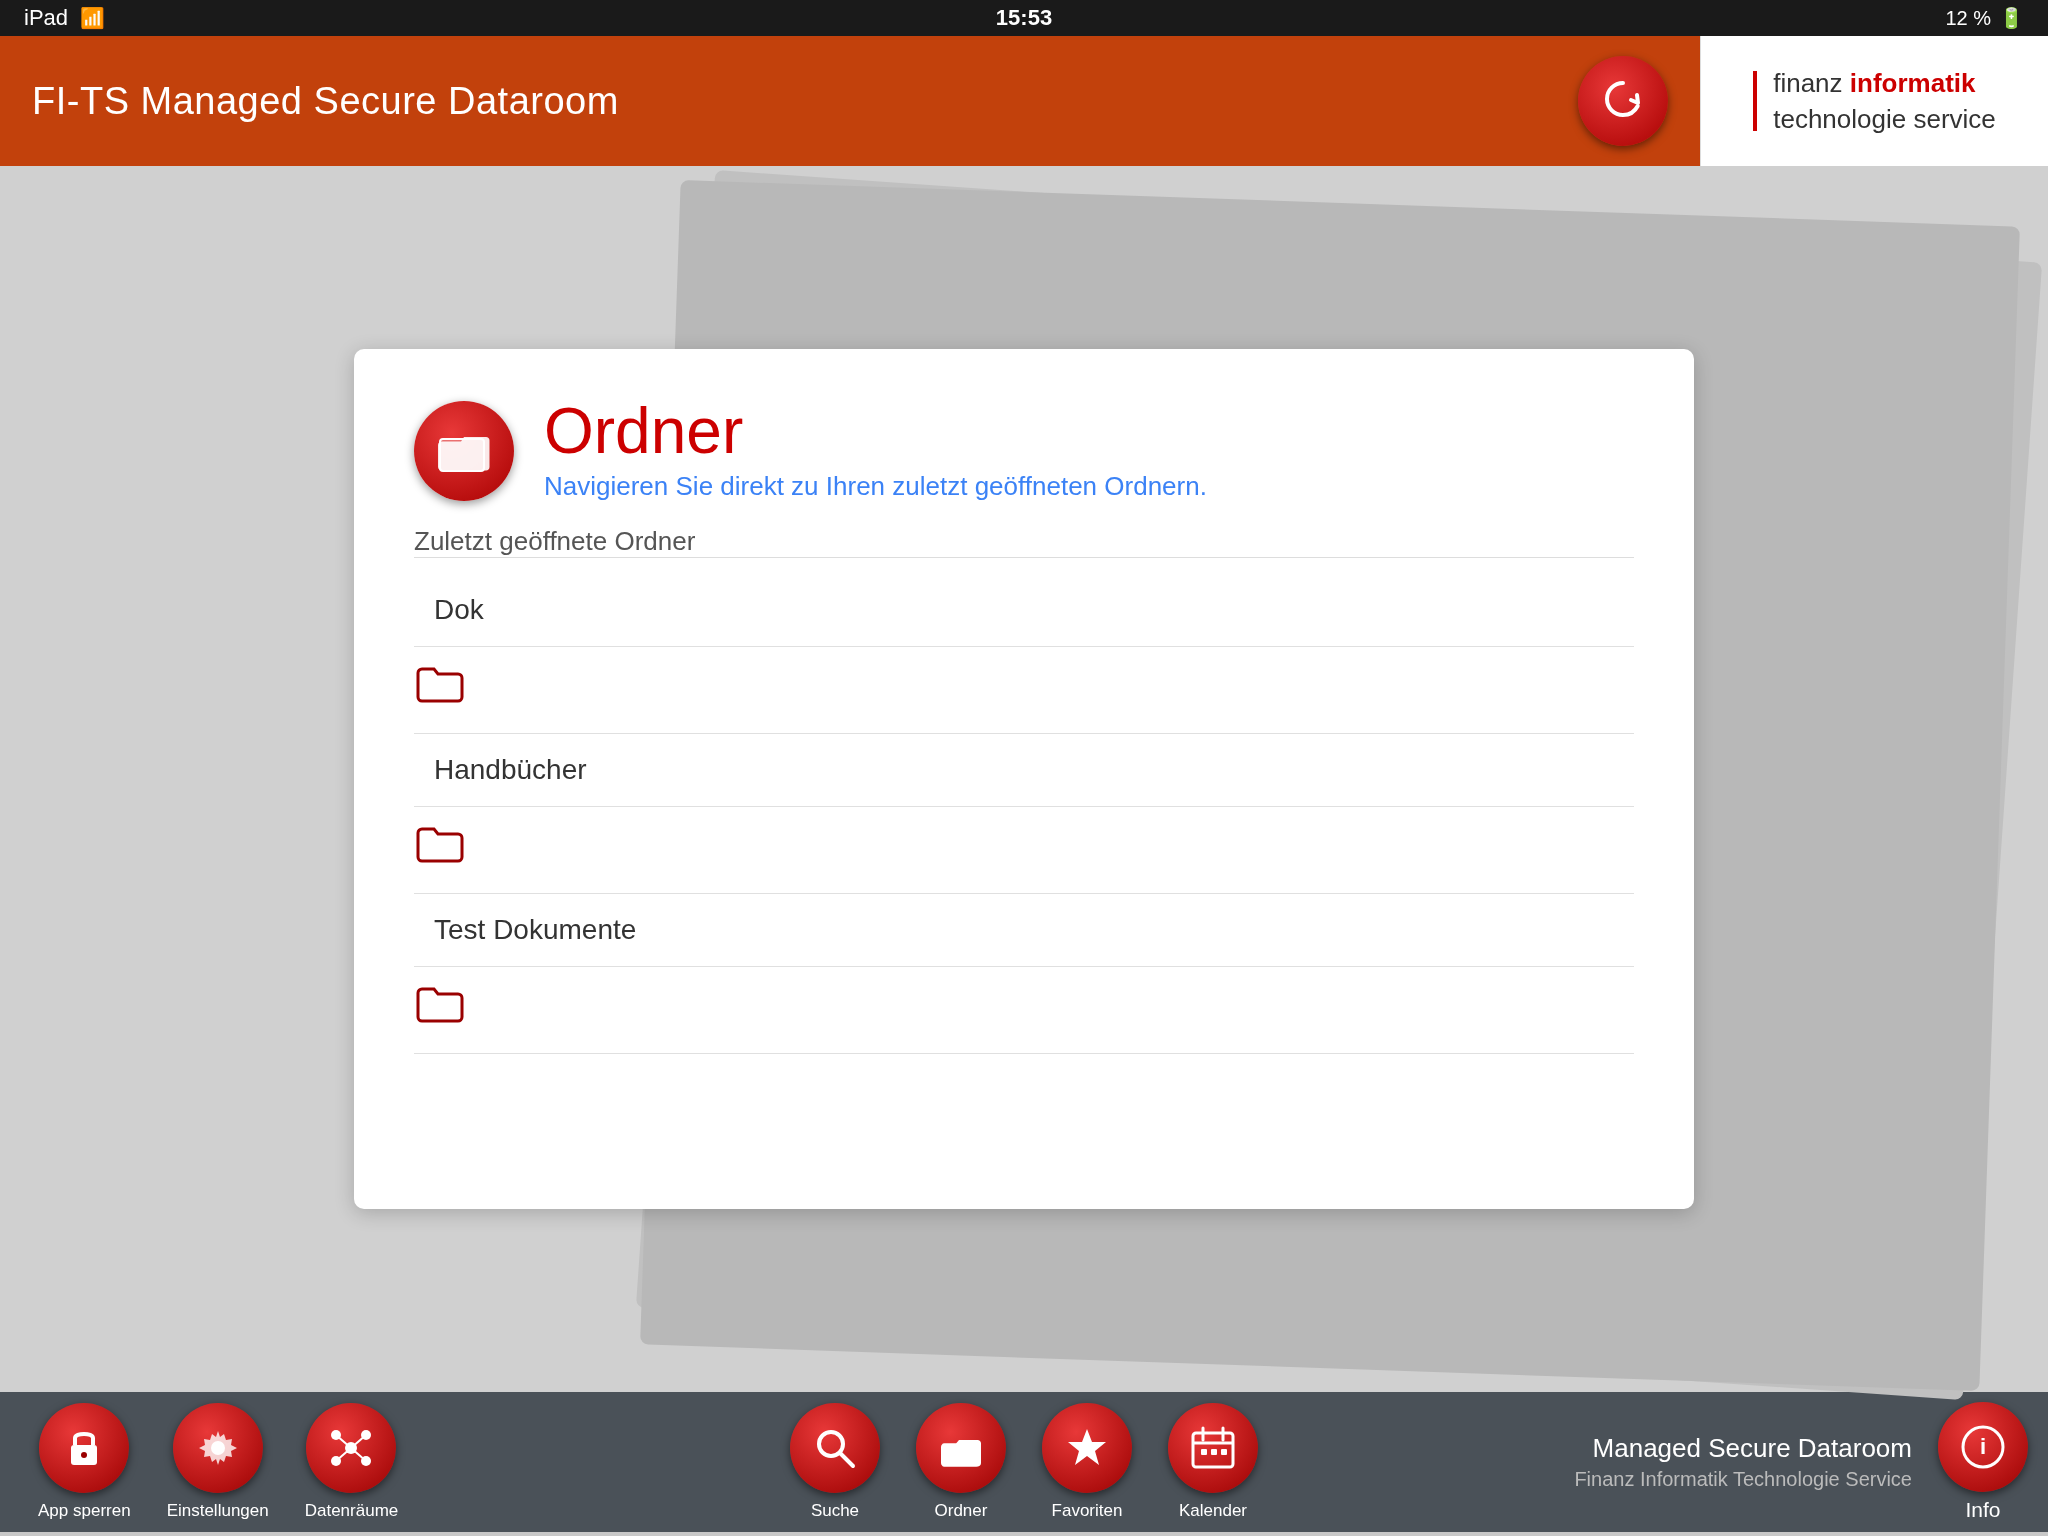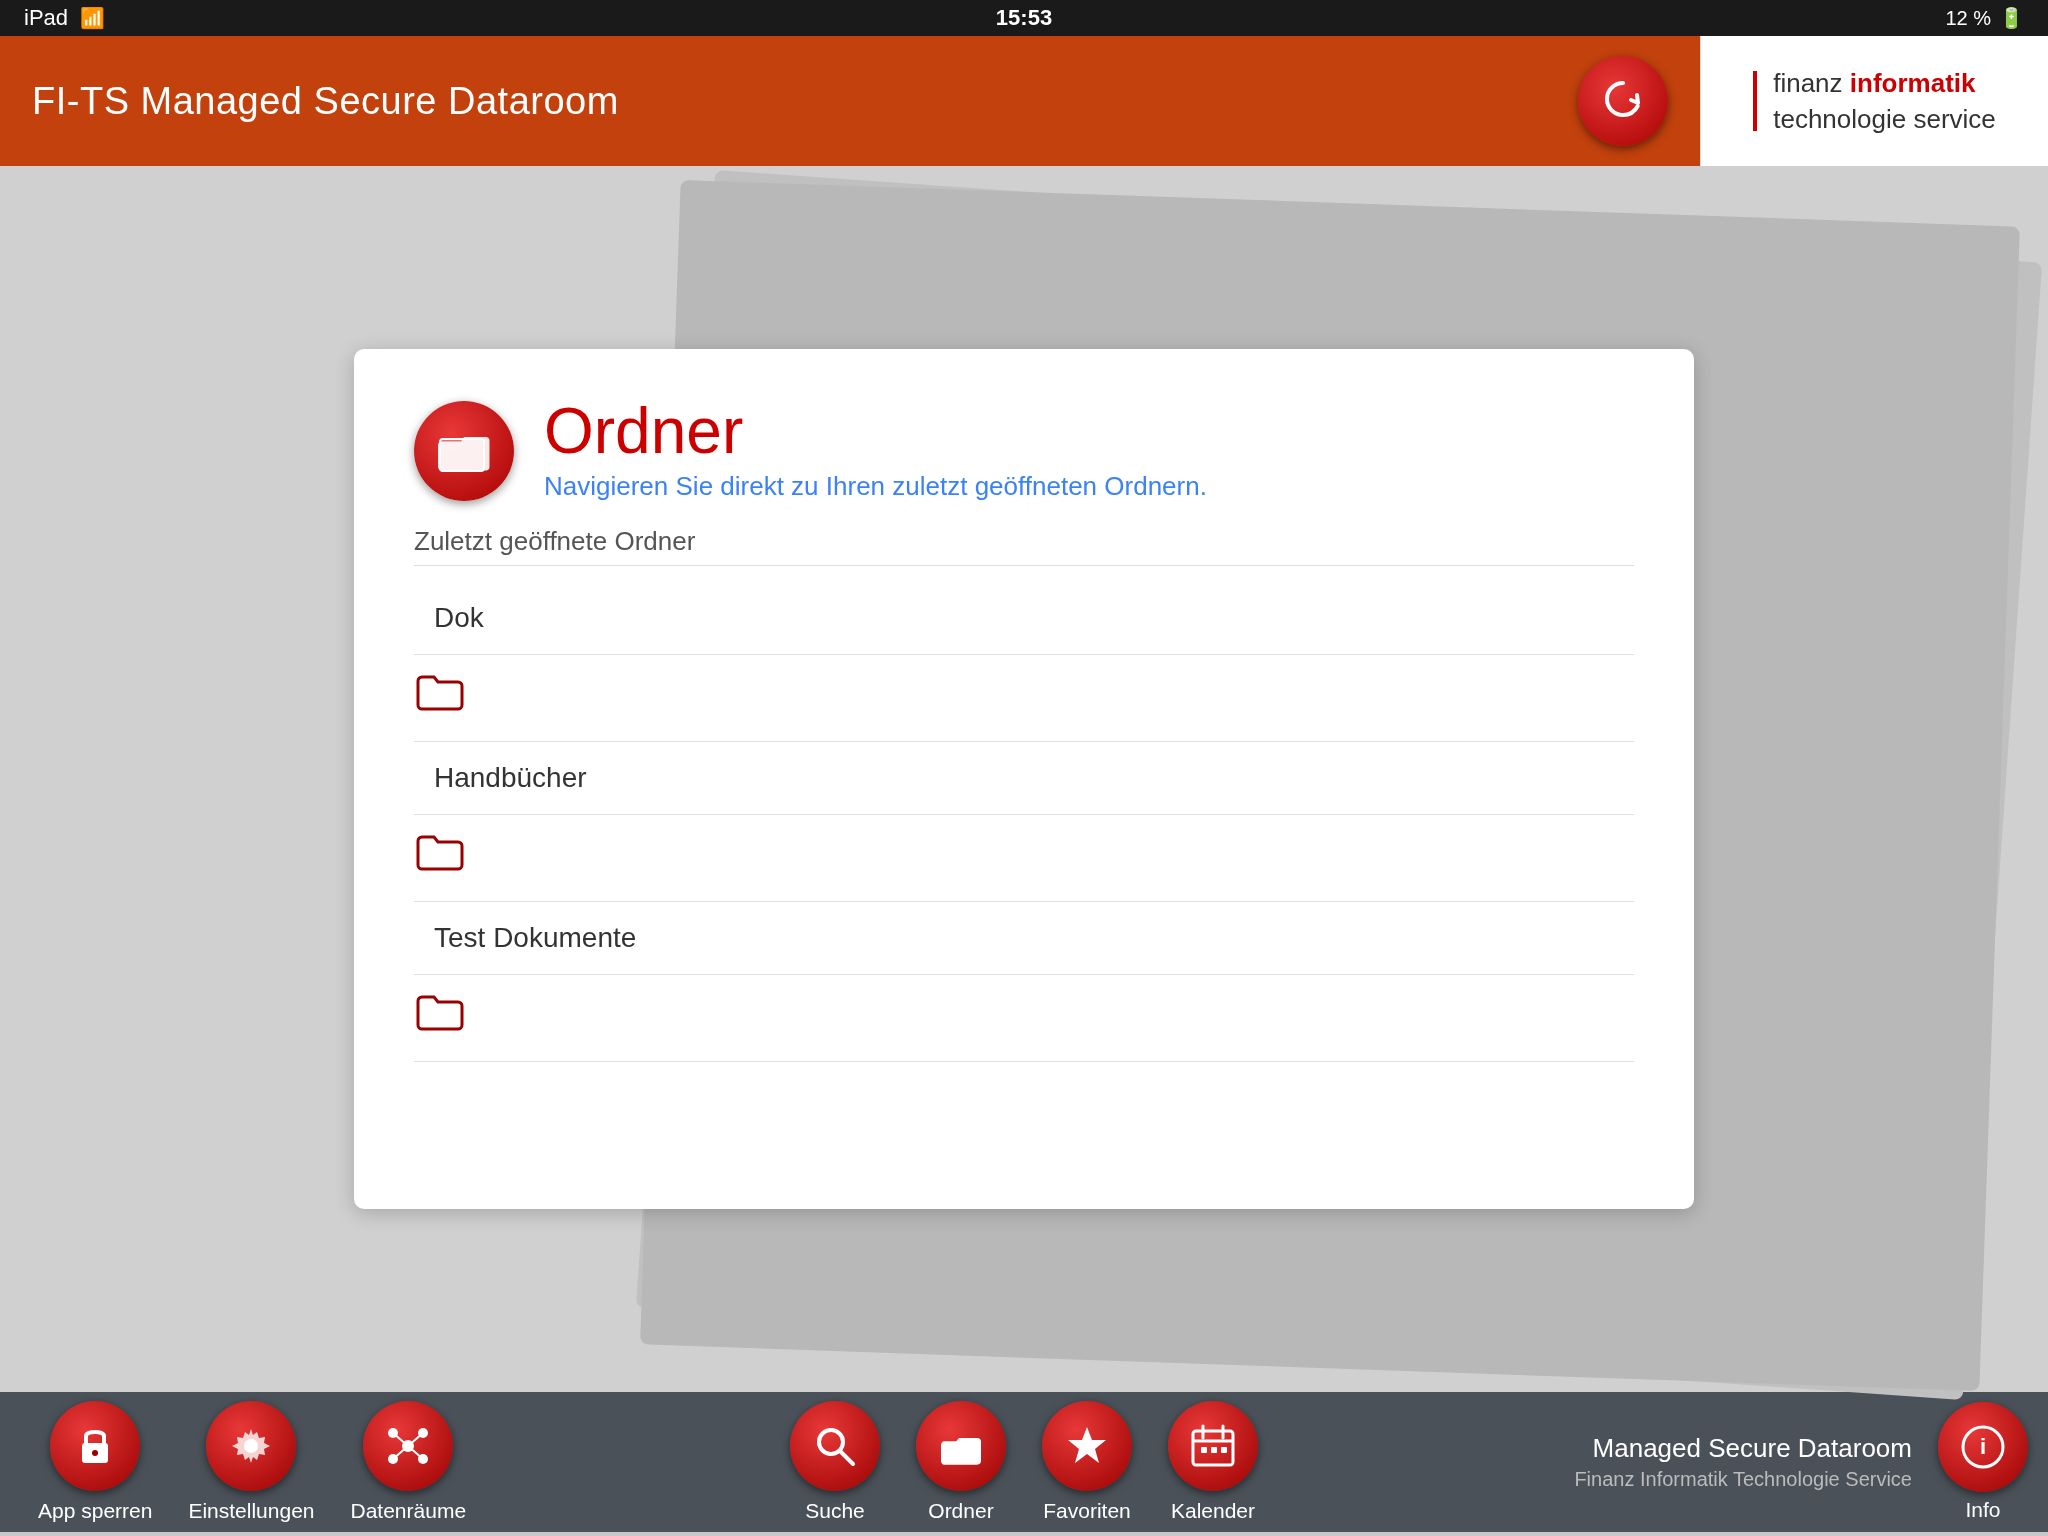--- a/index.html
+++ b/index.html
@@ -162,21 +162,21 @@
       font-size: 26px;
       color: #3b82f6;
       margin-top: 8px;
     }
 
     
     .section-label {
       font-size: 26px;
       color: #555;
       margin-bottom: 16px;
-      padding-bottom: 8px;
+      padding-bottom: 0;
       border-bottom: 1px solid #ddd;
     }
 
     
     .folder-item {
       display: flex;
       align-items: flex-start;
       padding: 20px 0 20px 10px;
       border-bottom: 1px solid #e0e0e0;
       cursor: pointer;
@@ -225,21 +225,21 @@
       height: 90px;
       background: radial-gradient(circle at 38% 32%, #e83838, #9a0000);
       border-radius: 50%;
       display: flex;
       align-items: center;
       justify-content: center;
       box-shadow: 0 3px 8px rgba(0,0,0,0.5);
     }
     .toolbar-btn-circle svg { width: 50px; height: 50px; }
     .toolbar-btn-label {
-      font-size: 21px;
+      font-size: 17px;
       color: white;
       white-space: nowrap;
     }
 
     .toolbar-center {
       display: flex;
       align-items: center;
       justify-content: center;
       gap: 0px;
       flex: 1;

